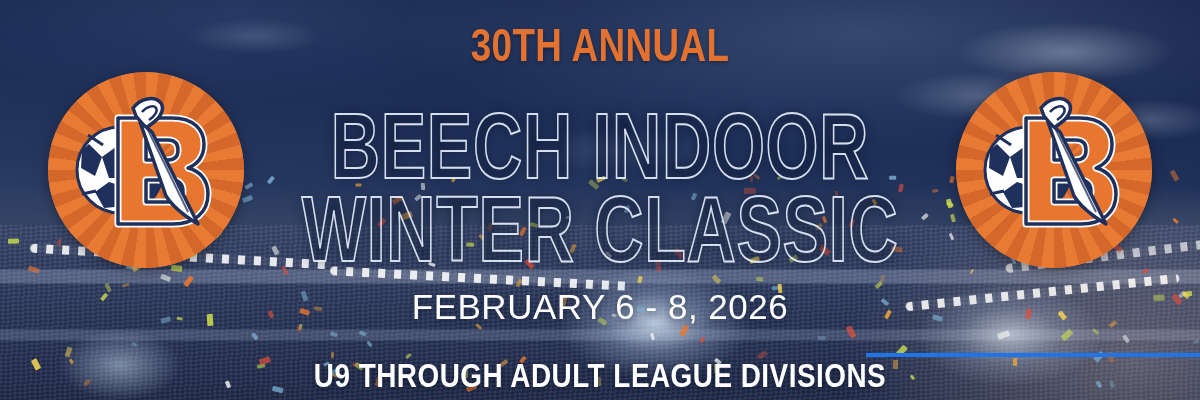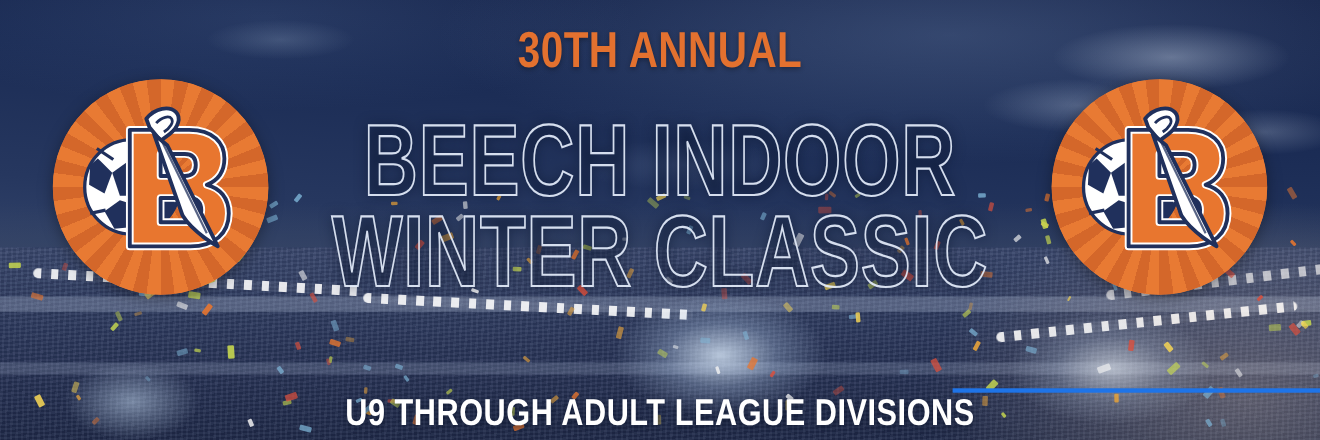--- a/index.html
+++ b/index.html
@@ -442,17 +442,18 @@
           <path d="M92 50 L104 60 L150 152 C150 152 128 140 118 124 Z" fill="#ffffff" stroke="#20305c" stroke-width="3.5" stroke-linejoin="round"></path>
           <path d="M99 56 L140 140" stroke="#20305c" stroke-width="2" fill="none" opacity=".75"></path>
         </g>
       </svg>
     </div>
   </div>
 
   <div class="annual">30TH ANNUAL</div>
   <div class="title title-1">BEECH INDOOR</div>
   <div class="title title-2">WINTER CLASSIC</div>
+  <div class="dates">FEBRUARY 6 - 8, 2026</div>
   <div class="divisions">U9 THROUGH ADULT LEAGUE DIVISIONS</div>
 
   <div class="blue-rule"></div>
 
 </div>
 
 </body></html>

